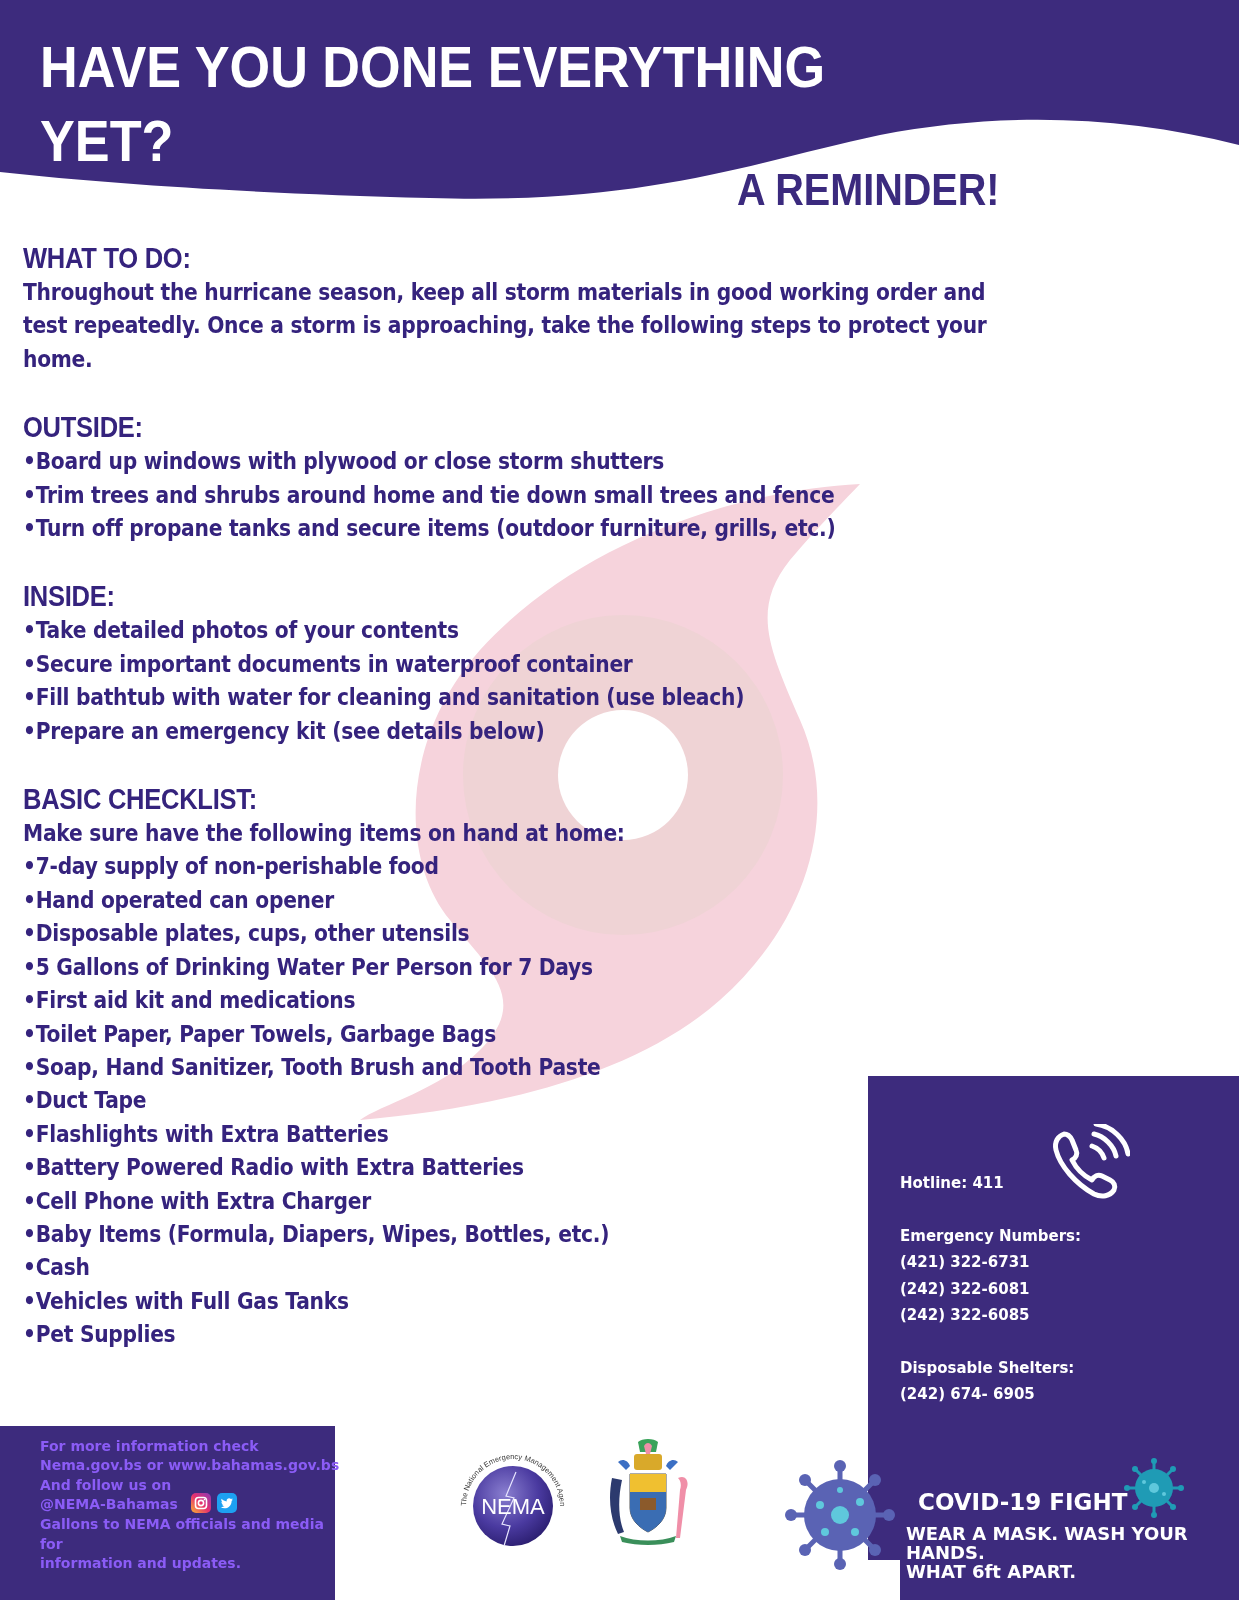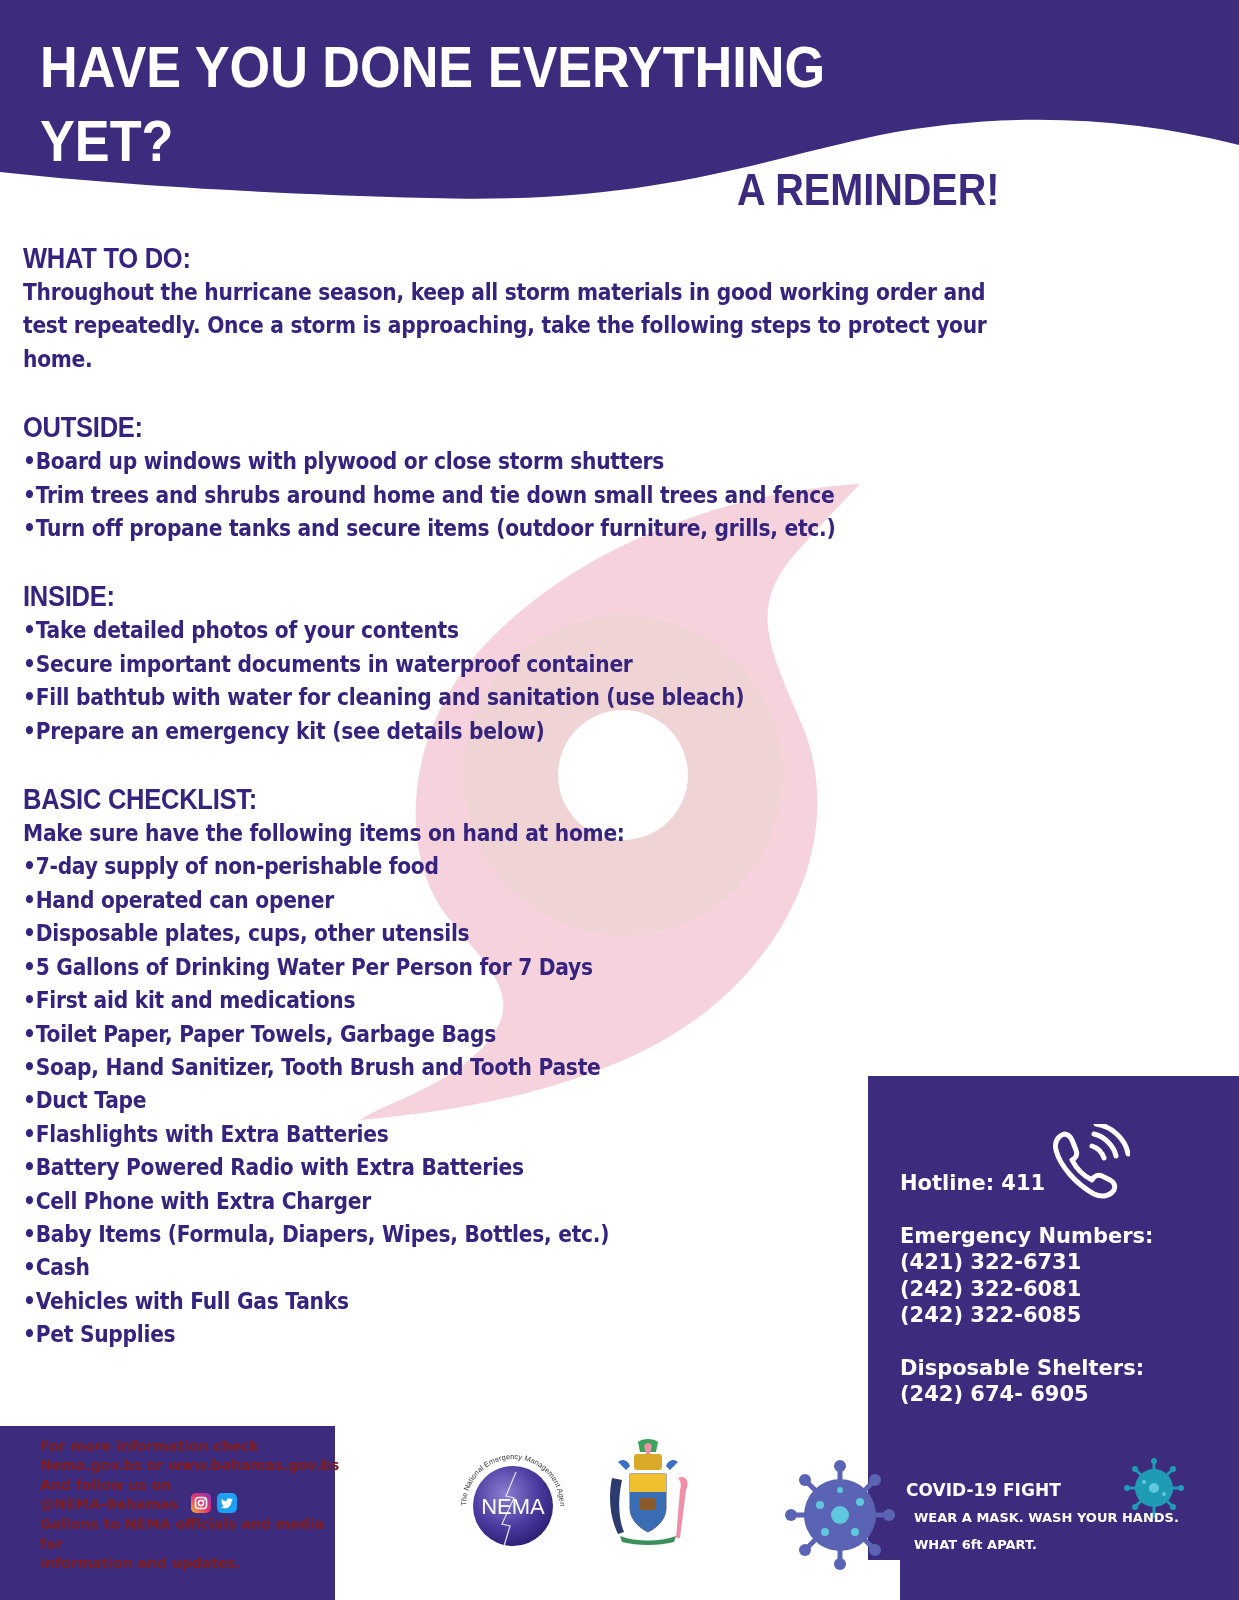--- a/index.html
+++ b/index.html
@@ -37,39 +37,39 @@
   ul.bullets li { margin: 0; }
   ul.bullets li::before { content: "\2022"; }
 
   .contact-box {
     position: absolute; left: 868px; top: 1076px; width: 371px; height: 524px;
     background: #3d2b7d;
   }
   .contact-notch { position: absolute; left: 868px; top: 1560px; width: 32px; height: 40px; background: #ffffff; }
   .contact-text {
     position: absolute; left: 900px; top: 1170px; color: #ffffff;
-    font-size: 21px; line-height: 26.5px; font-weight: 700;
+    font-size: 15px; line-height: 26.5px; font-weight: 700;
   }
   .contact-text p { margin: 0; }
   .phone-icon { position: absolute; left: 1050px; top: 1124px; width: 80px; height: 80px; }
 
   .covid {
     position: absolute; left: 906px; top: 1480px; color: #ffffff; font-weight: 700;
   }
-  .covid .c-title { font-size: 17px; line-height: 20px; margin: 0; }
-  .covid .c-line { font-size: 13px; line-height: 19px; margin: 8px; }
+  .covid .c-title { font-size: 23px; line-height: 20px; margin: 12px; }
+  .covid .c-line { font-size: 18px; line-height: 19px; margin: 0; }
   .virus-large { position: absolute; left: 785px; top: 1460px; width: 110px; height: 110px; }
   .virus-small { position: absolute; left: 1124px; top: 1458px; width: 60px; height: 60px; }
 
   .info-box {
     position: absolute; left: 0; top: 1426px; width: 335px; height: 174px;
     background: #3d2b7d; color: #ffffff;
   }
   .info-text {
-    position: absolute; left: 40px; top: 1437px; color: #7f1d1d;
+    position: absolute; left: 40px; top: 1437px; color: #8b5cf6;
     font-size: 14px; line-height: 19.4px; font-weight: 700; width: 290px;
   }
   .info-text p { margin: 0; white-space: nowrap; }
   .social { display: inline-block; width: 20px; height: 20px; border-radius: 5px; vertical-align: middle; margin-left: 8px; position: relative; top: -2px; }
   .insta { background: linear-gradient(45deg, #f9b233 0%, #e6306f 50%, #8a3ab9 100%); }
   .twitter { background: #1da1f2; margin-left: 6px; }
   .social svg { width: 20px; height: 20px; display: block; }
 
   .nema-logo { position: absolute; left: 454px; top: 1444px; width: 118px; height: 118px; }
   .coat-of-arms { position: absolute; left: 600px; top: 1438px; width: 96px; height: 112px; }

